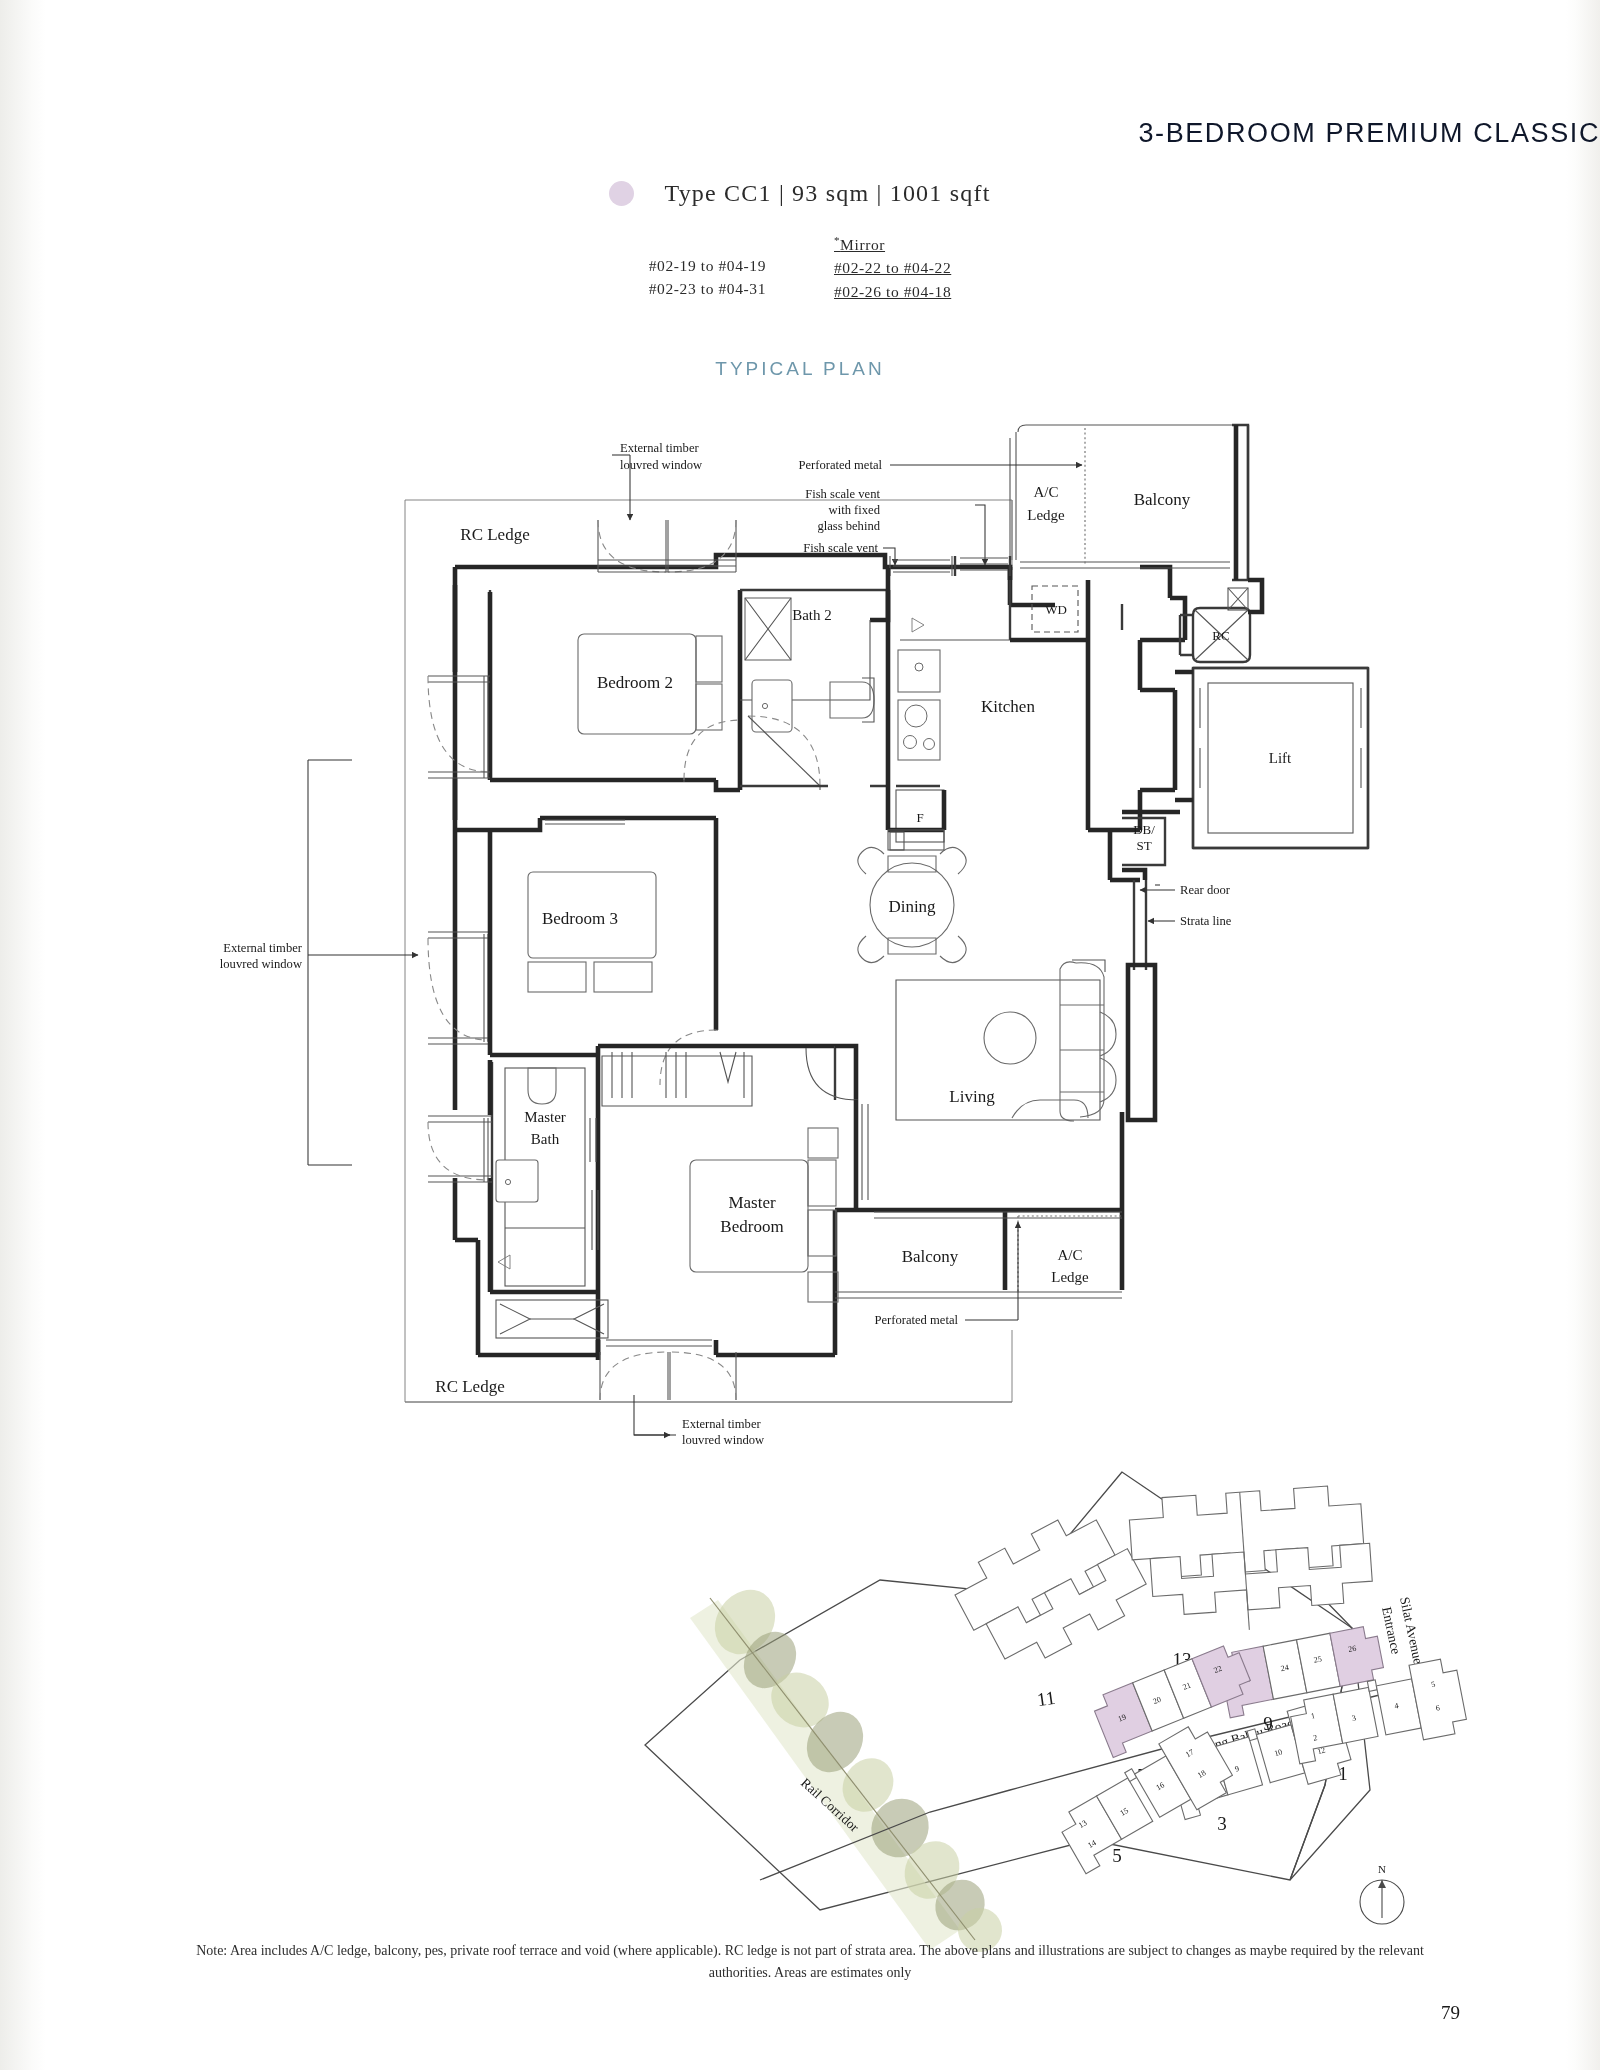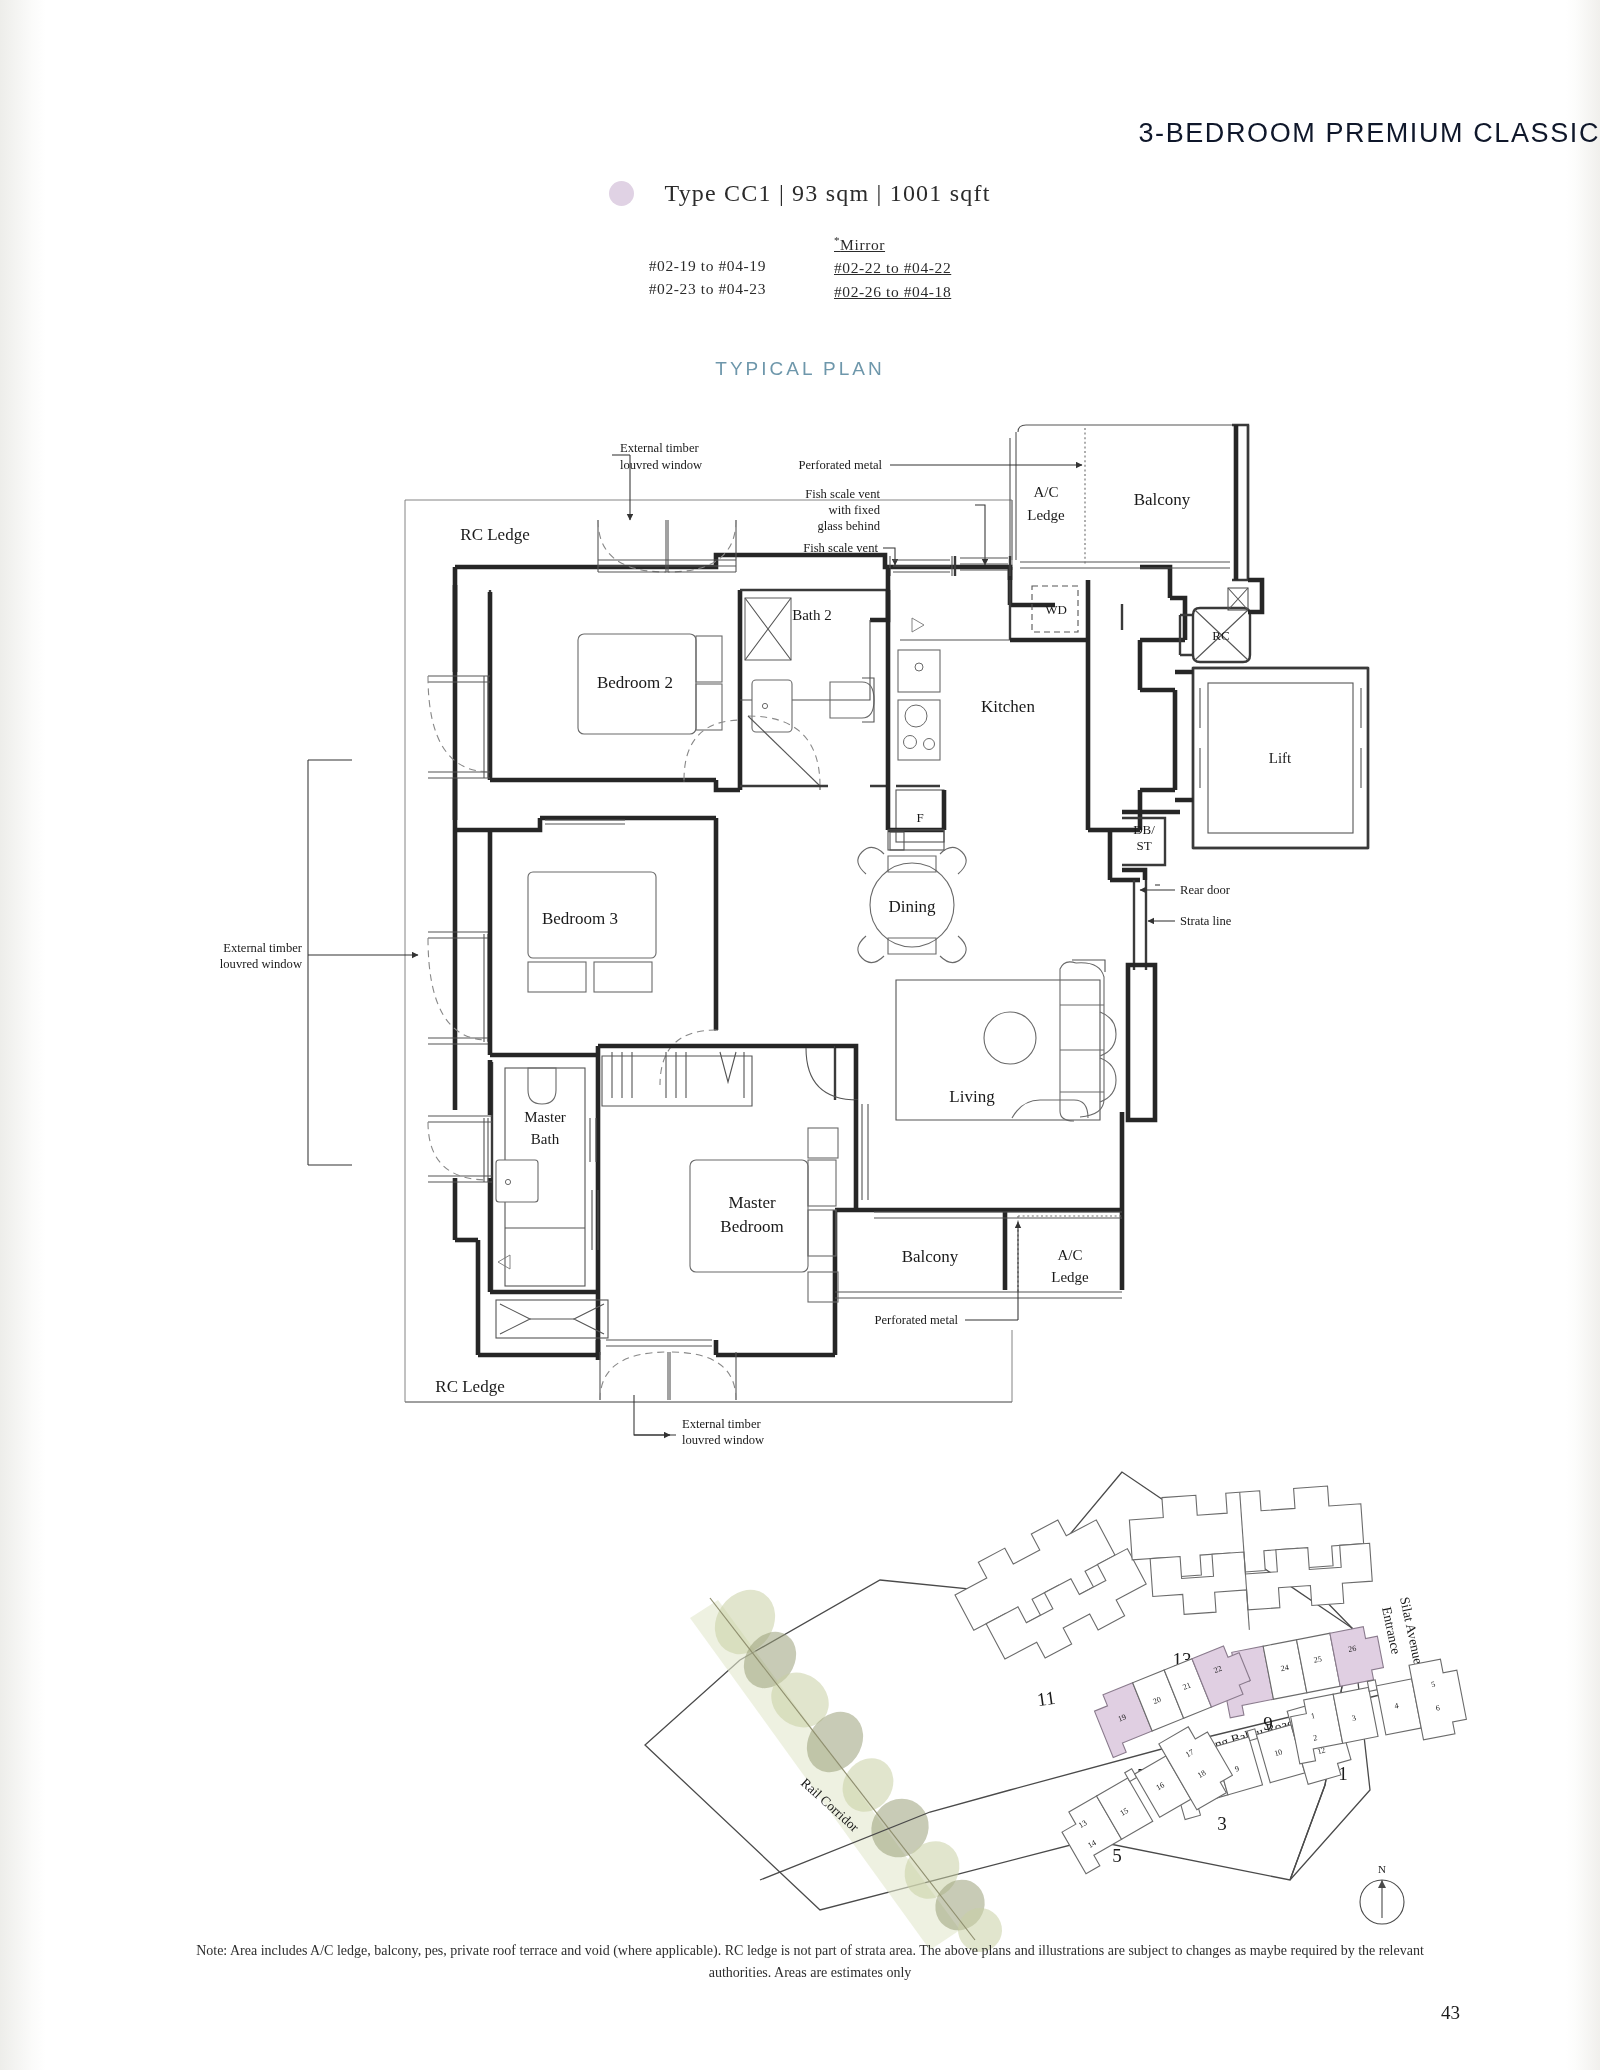--- a/index.html
+++ b/index.html
@@ -92,21 +92,21 @@
 
   <div class="subtitle-row">
     <span class="type-dot"></span>
     <span class="subtitle">Type CC1  |  93 sqm  |  1001 sqft</span>
   </div>
 
   <div class="units">
     <div class="col">
       <div style="height:22px"></div>
       <div>#02-19 to #04-19</div>
-      <div>#02-23 to #04-23</div>
+      <div>#02-23 to #04-31</div>
     </div>
     <div class="col mirror">
       <div class="mirror-label">Mirror</div>
       <div>#02-22 to #04-22</div>
       <div>#02-26 to #04-18</div>
     </div>
   </div>
 
   <div class="typical">TYPICAL PLAN</div>
 
@@ -539,14 +539,14 @@
       <circle cx="1382" cy="1902" r="22" fill="none" stroke="#4a4a4a" stroke-width="1.1"></circle>
       <path d="M1382,1880 L1382,1918" stroke="#4a4a4a" stroke-width="1.1"></path>
       <path d="M1378,1888 L1382,1880 L1386,1888 Z" fill="#4a4a4a"></path>
       <text x="1382" y="1873" text-anchor="middle" font-size="11" fill="#1a1a1a" font-family="Liberation Serif, serif">N</text>
     </g>
   </svg>
 
   <div class="note">
     <div>Note: Area includes A/C ledge, balcony, pes, private roof terrace and void (where applicable). RC ledge is not part of strata area. The above plans and illustrations are subject to changes as maybe required by the relevant authorities. Areas are estimates only</div>
   </div>
-  <div class="pageno">43</div>
+  <div class="pageno">79</div>
 </div>
 
 </body></html>

